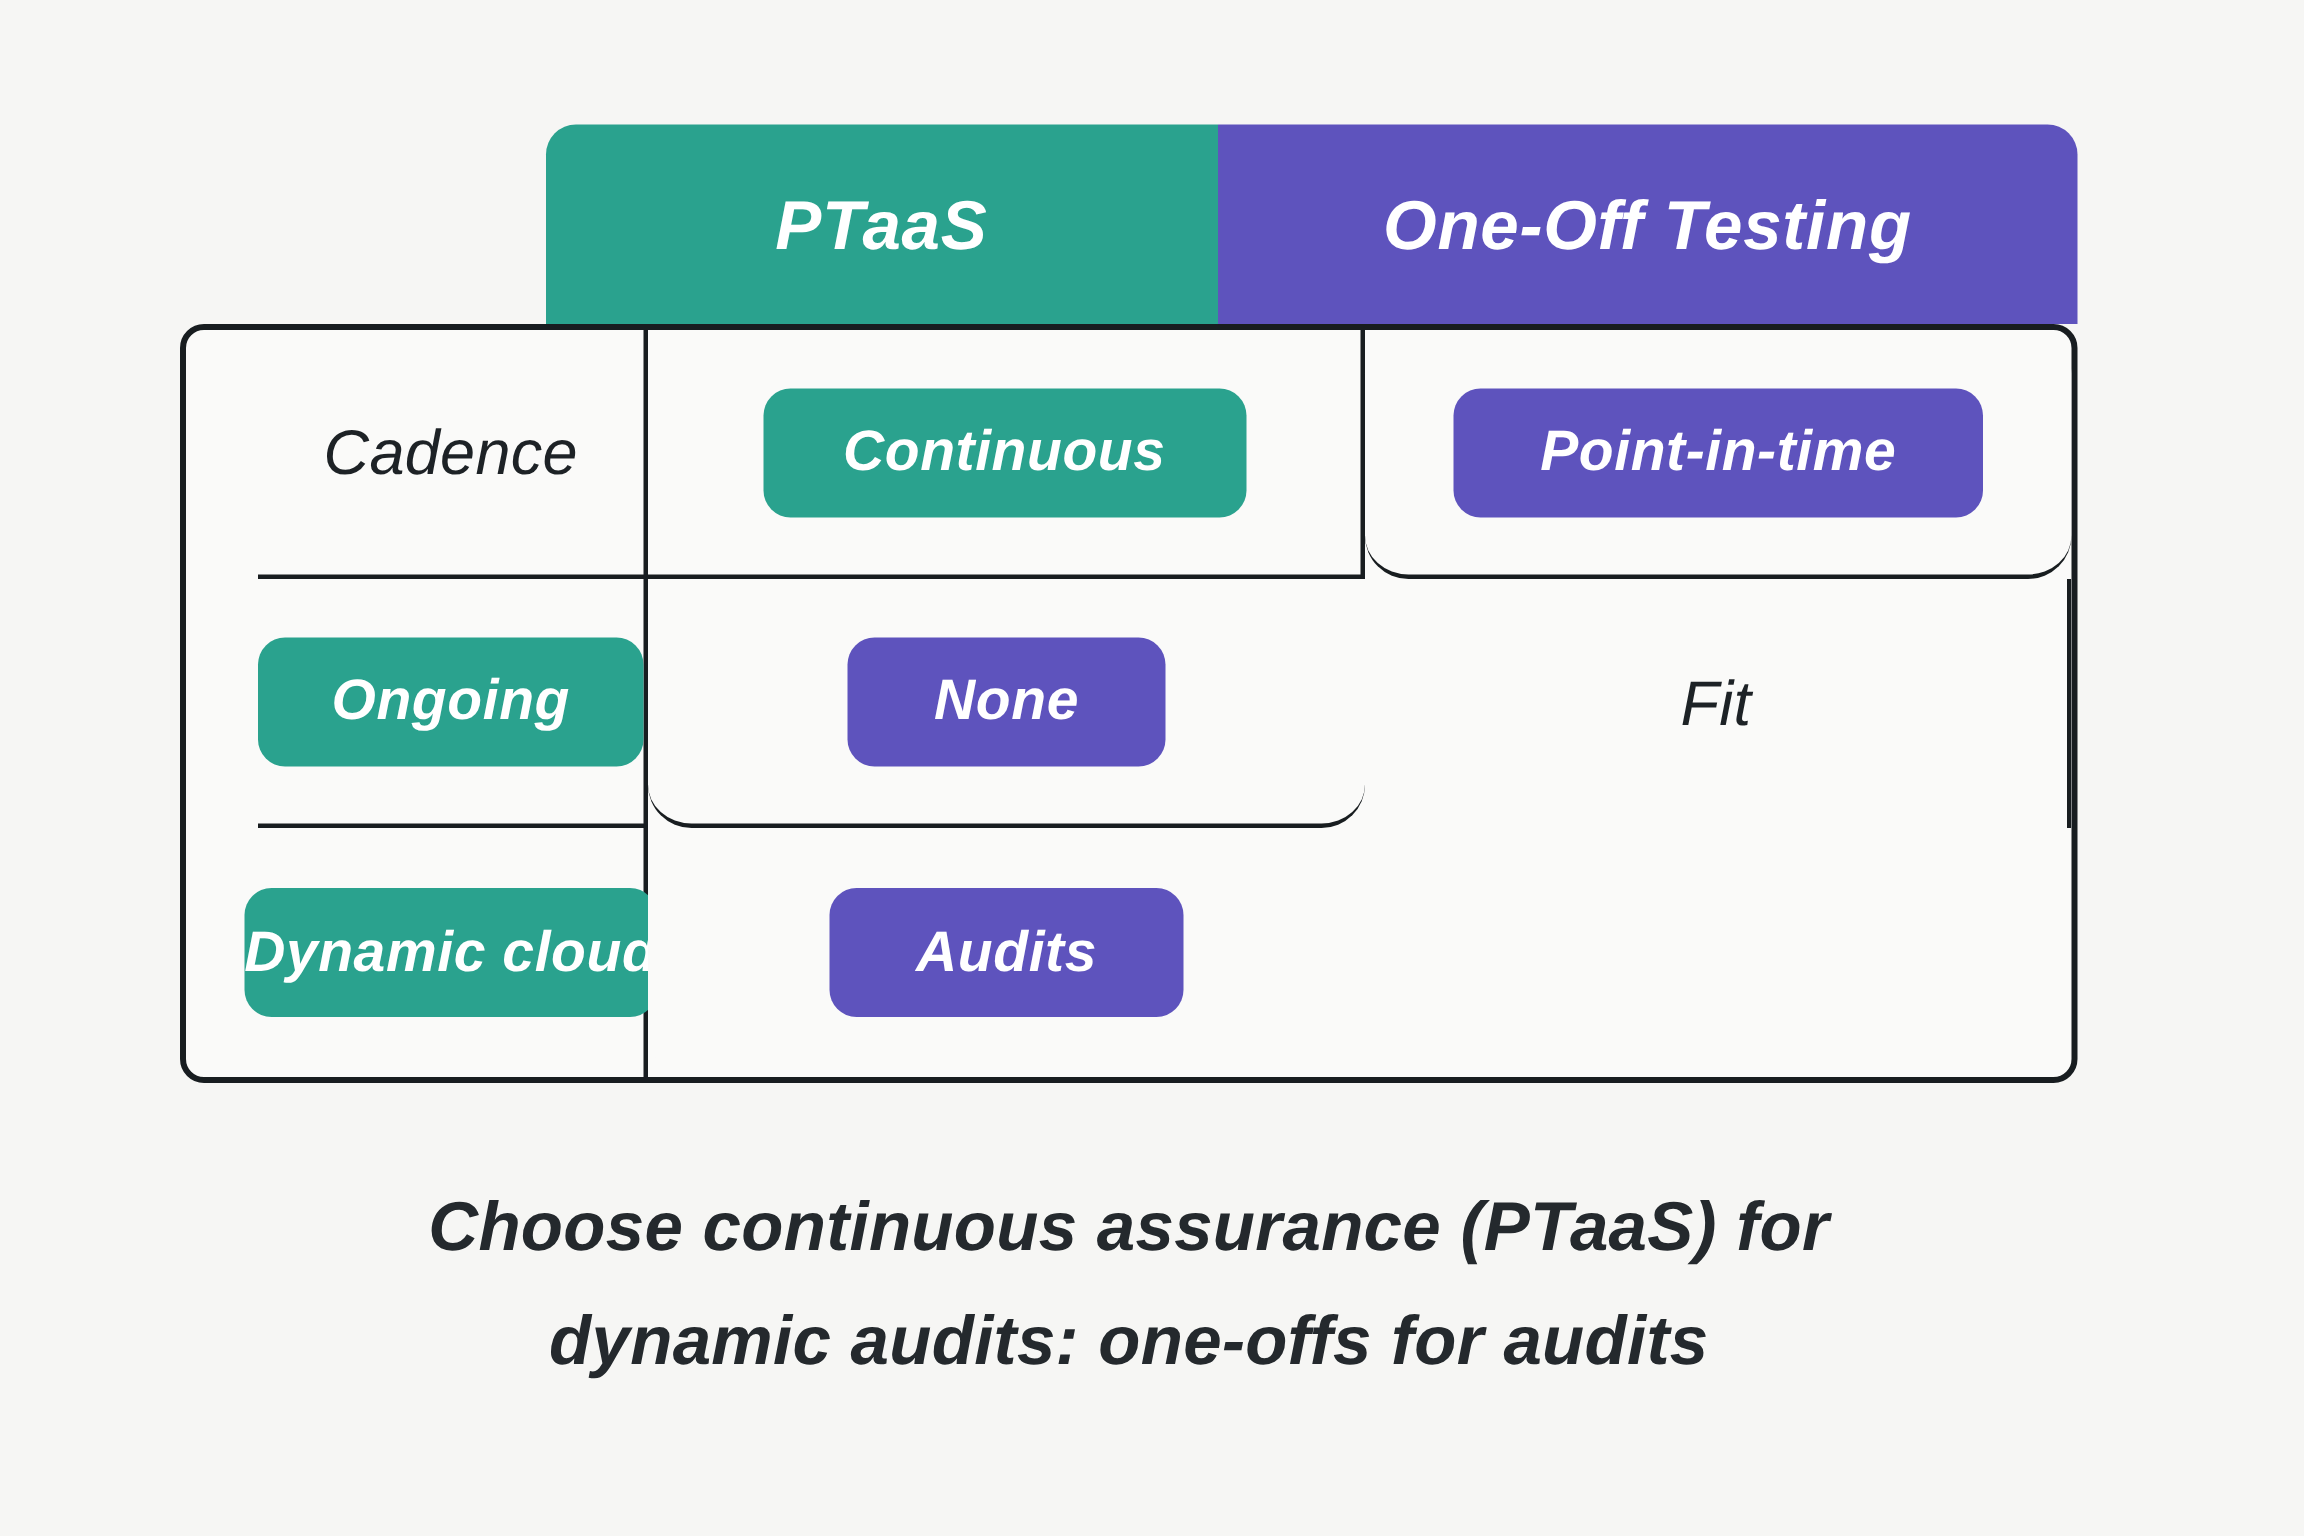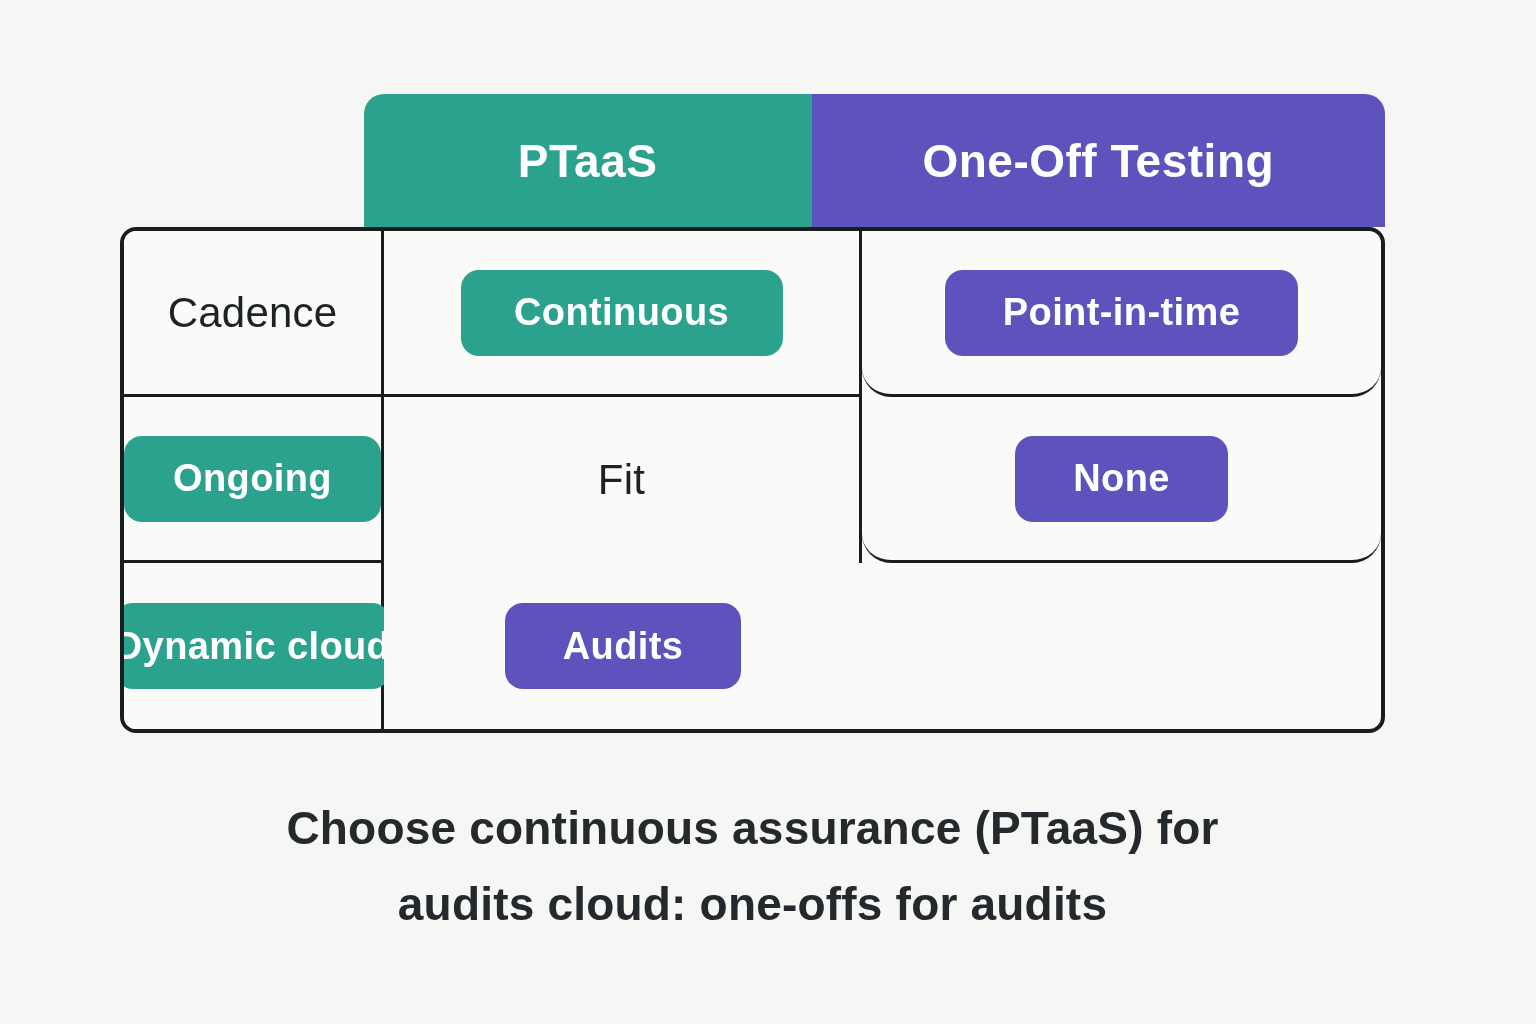--- a/index.html
+++ b/index.html
@@ -21,22 +21,23 @@
   }
   .stage {
     position: relative;
     width: 1536px;
     height: 1024px;
     background: var(--bg);
   }
   .wrap {
     position: absolute;
     left: 120px;
-    top: 94px;
+    top: 83px;
     width: 1265px;
+    font-style: italic;
   }
   
   .col-headers {
     display: flex;
     height: 133px;
   }
   .col-headers .spacer { width: 260px; }
   .col-header {
     display: flex;
     align-items: center;
@@ -59,20 +60,21 @@
   
   .grid {
     width: 1265px;
     display: grid;
     grid-template-columns: 260px 478px 1fr;
     grid-auto-rows: 166px;
     border: 4px solid var(--border);
     border-radius: 16px;
     overflow: hidden;
     background: var(--cell-bg);
+    padding-left: 48px;
   }
   .cell {
     display: flex;
     align-items: center;
     justify-content: center;
     background: var(--cell-bg);
     border-right: 3px solid var(--border);
     border-bottom: 3px solid var(--border);
   }
   .cell.last-col { border-right: none; border-radius: 29px; }
@@ -132,32 +134,32 @@
       <div class="cell">
         <span class="pill teal-pill">Continuous</span>
       </div>
       <div class="cell last-col">
         <span class="pill purple-pill">Point-in-time</span>
       </div>
 
       <div class="cell">
         <span class="pill teal-pill">Ongoing</span>
       </div>
-      <div class="cell label-cell last-row">Fit</div>
-
       <div class="cell last-col">
         <span class="pill purple-pill">None</span>
       </div>
+
+      <div class="cell label-cell last-row">Fit</div>
       <div class="cell last-row">
         <span class="pill teal-pill">Dynamic cloud</span>
       </div>
       <div class="cell last-col last-row">
         <span class="pill purple-pill">Audits</span>
       </div>
     </div>
 
     <div class="caption">
       <div>Choose continuous assurance (PTaaS) for</div>
-      <div>audits cloud: one-offs for audits</div>
+      <div>dynamic audits: one-offs for audits</div>
     </div>
 
   </div>
 </div>
 
 </body></html>

